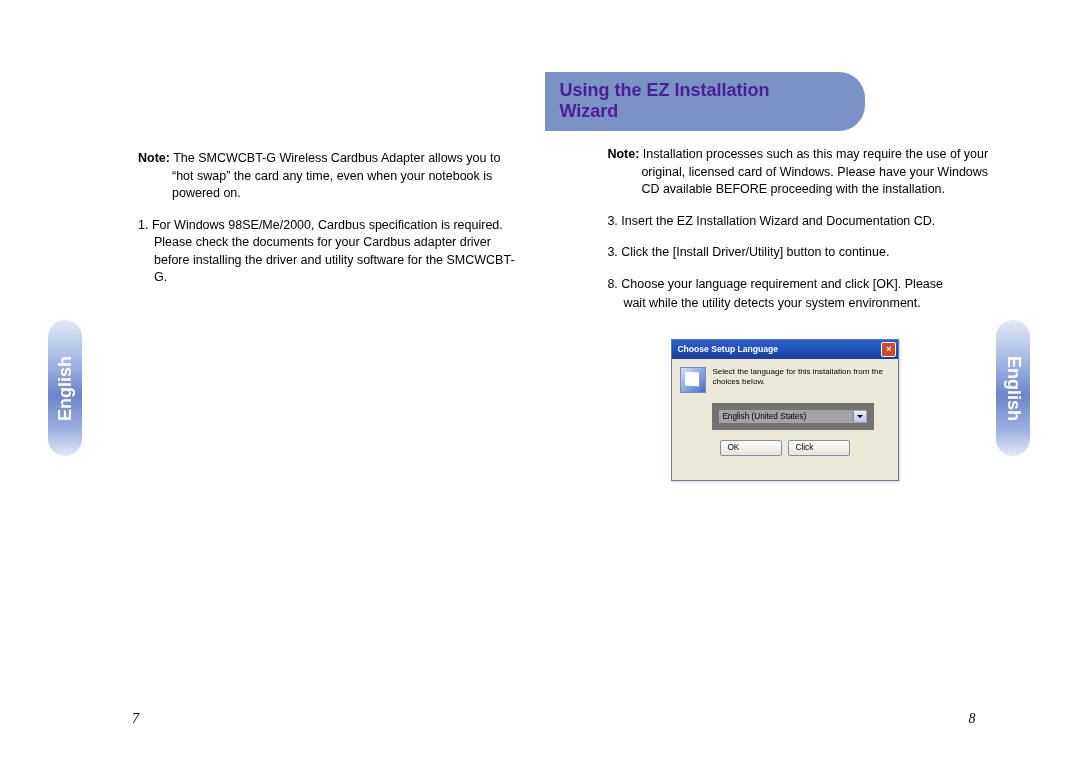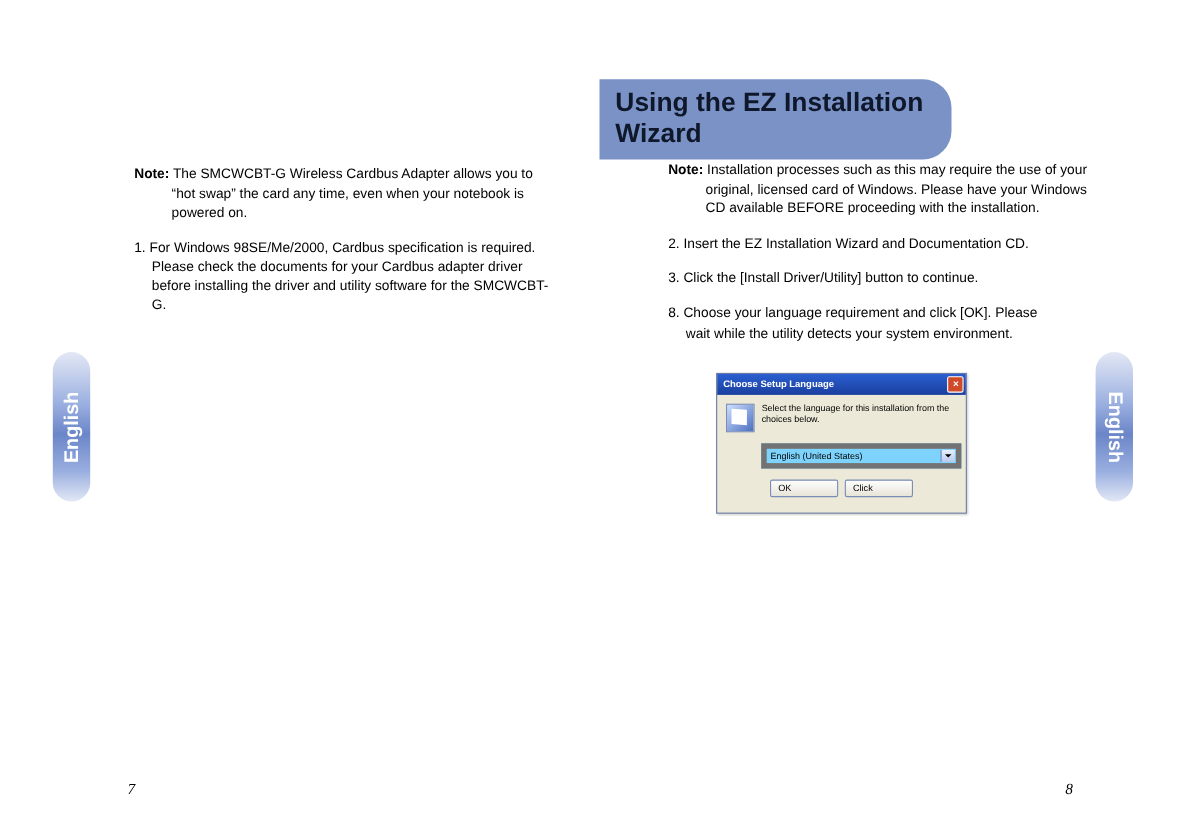--- a/index.html
+++ b/index.html
@@ -13,32 +13,32 @@
     position: relative;
   }
   .page {
     position: absolute;
     top: 0;
     width: 50%;
     height: 100%;
     box-sizing: border-box;
     padding: 60px 60px 40px 60px;
   }
-  .page.left { left: 0; }
+  .page.left { left: 16px; }
   .page.right { left: 50.5%; border-left: none; }
 
   .section-title {
     position: absolute;
     top: 72px;
     left: 0;
     width: 320px;
     background: #7a92c6;
-    color: #0f172a;
+    color: #4c1d95;
     font-weight: bold;
-    font-size: 24px;
+    font-size: 18px;
     line-height: 1.15;
     padding: 8px 14px 10px 14px;
     border-top-right-radius: 26px;
     border-bottom-right-radius: 26px;
     box-sizing: border-box;
   }
 
   .side-tab {
     position: absolute;
     top: 320px;
@@ -81,21 +81,21 @@
     font-size: 14px;
     font-family: Georgia, serif;
   }
   .page.left .page-num { left: 116px; }
   .page.right .page-num { right: 110px; }
 
   
   .dialog {
     width: 226px;
     margin-top: 26px;
-    margin-left: 44px;
+    margin-left: 64px;
     border: 1px solid #6a7aa5;
     background: #ece9d8;
     font-family: Tahoma, sans-serif;
     font-size: 8.5px;
     box-shadow: 1px 1px 2px rgba(0,0,0,0.2);
   }
   .dlg-titlebar {
     background: linear-gradient(to bottom, #2a5fd0, #1a3f9e);
     color: #fff;
     display: flex;
@@ -108,21 +108,21 @@
   .dlg-close {
     width: 13px; height: 13px;
     background: #d04a2a;
     border: 1px solid #fff;
     color: #fff;
     display: flex; align-items: center; justify-content: center;
     font-size: 9px; font-weight: bold;
     border-radius: 2px;
   }
   .dlg-body {
-    padding: 8px 8px 14px 8px;
+    padding: 8px 8px 24px 8px;
   }
   .dlg-row1 {
     display: flex;
     align-items: flex-start;
     gap: 6px;
     margin-bottom: 10px;
   }
   .dlg-icon {
     width: 24px; height: 24px;
     background: linear-gradient(135deg,#cfe0ff,#4a6fc0);
@@ -130,24 +130,24 @@
     flex: 0 0 auto;
     position: relative;
   }
   .dlg-icon::after{
     content:"";
     position:absolute; left:4px; top:4px; width:14px; height:14px;
     background:#fff; transform: skewY(4deg);
   }
   .dlg-msg { font-size: 8.1px; line-height: 1.3; color: #000; }
   .dlg-select {
-    width: 182px;
+    width: 162px;
     margin-left: 32px;
-    border: 5px solid #737373;
-    background: #7dd3fc;
+    border: 7px solid #737373;
+    background: #a3a3a3;
     padding: 1px 14px 1px 3px;
     font-size: 8.2px;
     position: relative;
     box-sizing: border-box;
   }
   .dlg-select::after {
     content:"";
     position:absolute; right:1px; top:1px; bottom:1px; width:12px;
     background: linear-gradient(#e8eefc,#b9c9ee);
     border-left:1px solid #7a8db8;
@@ -195,21 +195,21 @@
   <div class="section-title">
     <div>Using the EZ Installation</div>
     <div>Wizard</div>
   </div>
 
   <div class="content">
     <div class="hang">
       <span class="note-label">Note:</span>
       <span>Installation processes such as this may require the use of your original, licensed card of Windows. Please have your Windows CD available BEFORE proceeding with the installation.</span>
     </div>
-    <div class="list-item">2. Insert the EZ Installation Wizard and Documentation CD.</div>
+    <div class="list-item">3. Insert the EZ Installation Wizard and Documentation CD.</div>
     <div class="list-item">3. Click the [Install Driver/Utility] button to continue.</div>
     <div class="list-item" style="margin-bottom:2px;">8. Choose your language requirement and click [OK]. Please</div>
     <div class="list-sub">wait while the utility detects your system environment.</div>
 
     <div class="dialog">
       <div class="dlg-titlebar">
         <span>Choose Setup Language</span>
         <span class="dlg-close">×</span>
       </div>
       <div class="dlg-body">

